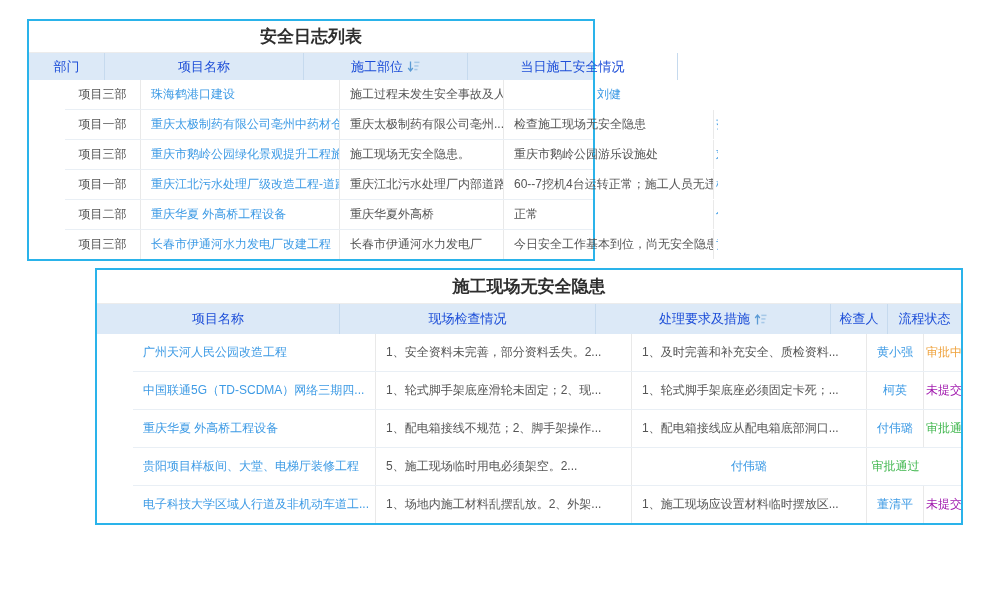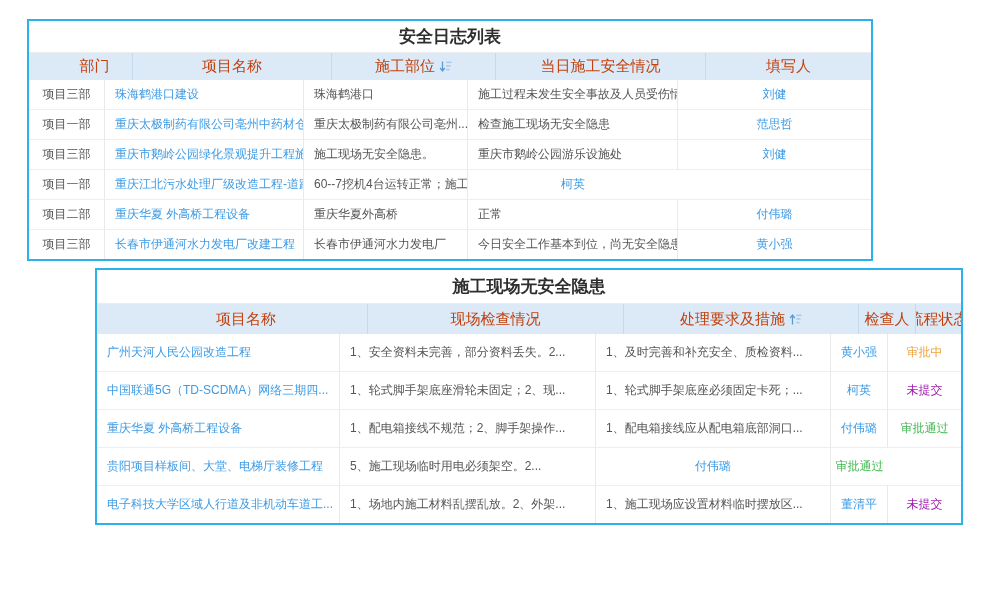--- a/index.html
+++ b/index.html
@@ -1,41 +1,41 @@
 <!DOCTYPE html>
 <html><head>
 <meta charset="utf-8">
 <style>
   html,body { margin:0; padding:0; }
   body {
     width:1000px; height:600px; background:#ffffff; position:relative;
     font-family:"Liberation Sans", sans-serif;
   }
   .tbl { position:absolute; border:2px solid #2ab3ea; background:#fff; box-sizing:border-box; }
-  #log-table   { left:27px; top:19px;  width:846px; }
+  #log-table   { left:27px; top:19px;  width:568px; }
   #check-table { left:95px; top:268px; width:868px; }
 
   .tbl-title { text-align:center; font-weight:bold; font-size:17px; color:#2e2e2e;
                border-bottom:1px solid #ececec; }
   #log-table   .tbl-title { height:31px; line-height:31px; }
   #check-table .tbl-title { height:33px; line-height:33px; }
 
   .grid { display:grid; }
   .t1cols { grid-template-columns:76px 199px 164px 210px 1fr; }
   .t2cols { grid-template-columns:243px 256px 235px 57px 1fr; }
 
-  .hrow { background:#dce9f7; color:#c2410c; font-size:15px;padding-left:28px; }
+  .hrow { background:#dce9f7; color:#1d4ed8; font-size:13px; }
   .hrow .cell { text-align:center; border-right:1px solid #c6daee;
                 display:flex; align-items:center; justify-content:center; gap:4px;
                 overflow:hidden; white-space:nowrap; }
   .hrow .cell:last-child { border-right:none; }
   #log-table   .hrow .cell { height:27px; }
   #check-table .hrow .cell { height:30px; }
 
-  .brow { font-size:12px; color:#555555; border-bottom:1px solid #e9eff5; }
+  .brow { font-size:12px; color:#555555; border-bottom:1px solid #e9eff5;margin-left:36px; }
   .brow:last-child { border-bottom:none; }
   .brow .cell { border-right:1px solid #e9e9e9; overflow:hidden; white-space:nowrap;
                 box-sizing:border-box; }
   .brow .cell:last-child { border-right:none; }
   #log-table   .brow .cell { height:29px; line-height:29px; }
   #check-table .brow .cell { height:37px; line-height:37px; }
 
   .cell.left   { text-align:left; padding:0 6px 0 10px; }
   .cell.center { text-align:center; padding:0 2px; }
   .link { color:#3e9be5; cursor:pointer; }
@@ -71,41 +71,41 @@
         <span>当日施工安全情况</span>
       </div>
     <div class="cell">
         <span>填写人</span>
       </div>
   </div>
 
   <div class="grid t1cols brow">
     <div class="cell center">项目三部</div>
     <div class="cell left link">珠海鹤港口建设</div>
-    <div class="cell left">珠海鹤港口</div>
     <div class="cell left">施工过程未发生安全事故及人员受伤情况</div>
     <div class="cell center link">刘健</div>
   </div>
   <div class="grid t1cols brow">
     <div class="cell center">项目一部</div>
     <div class="cell left link">重庆太极制药有限公司亳州中药材仓...</div>
     <div class="cell left">重庆太极制药有限公司亳州...</div>
     <div class="cell left">检查施工现场无安全隐患</div>
     <div class="cell center link">范思哲</div>
   </div>
   <div class="grid t1cols brow">
     <div class="cell center">项目三部</div>
     <div class="cell left link">重庆市鹅岭公园绿化景观提升工程施工</div>
     <div class="cell left">施工现场无安全隐患。</div>
     <div class="cell left">重庆市鹅岭公园游乐设施处</div>
     <div class="cell center link">刘健</div>
   </div>
   <div class="grid t1cols brow">
     <div class="cell center">项目一部</div>
     <div class="cell left link">重庆江北污水处理厂级改造工程-道路...</div>
+    <div class="cell left">重庆江北污水处理厂内部道路</div>
     <div class="cell left">60--7挖机4台运转正常；施工人员无违...</div>
     <div class="cell center link">柯英</div>
   </div>
   <div class="grid t1cols brow">
     <div class="cell center">项目二部</div>
     <div class="cell left link">重庆华夏 外高桥工程设备</div>
     <div class="cell left">重庆华夏外高桥</div>
     <div class="cell left">正常</div>
     <div class="cell center link">付伟璐</div>
   </div>

